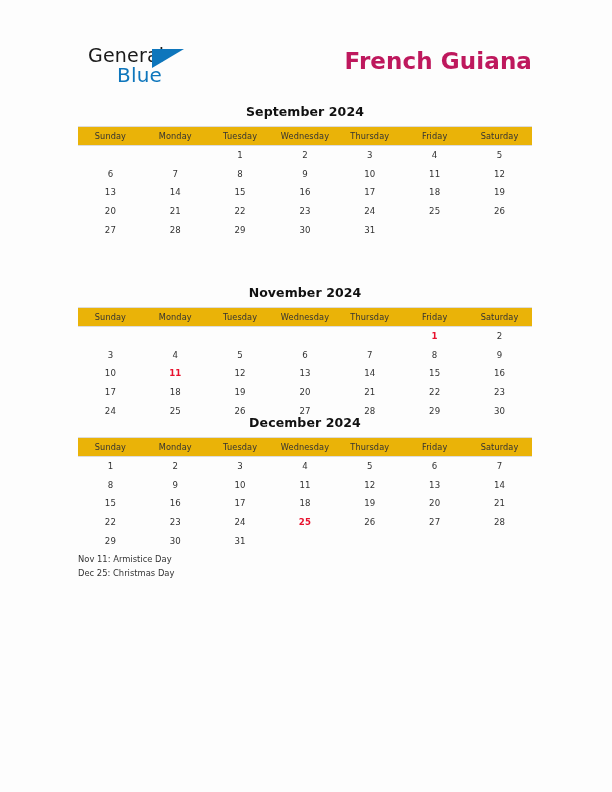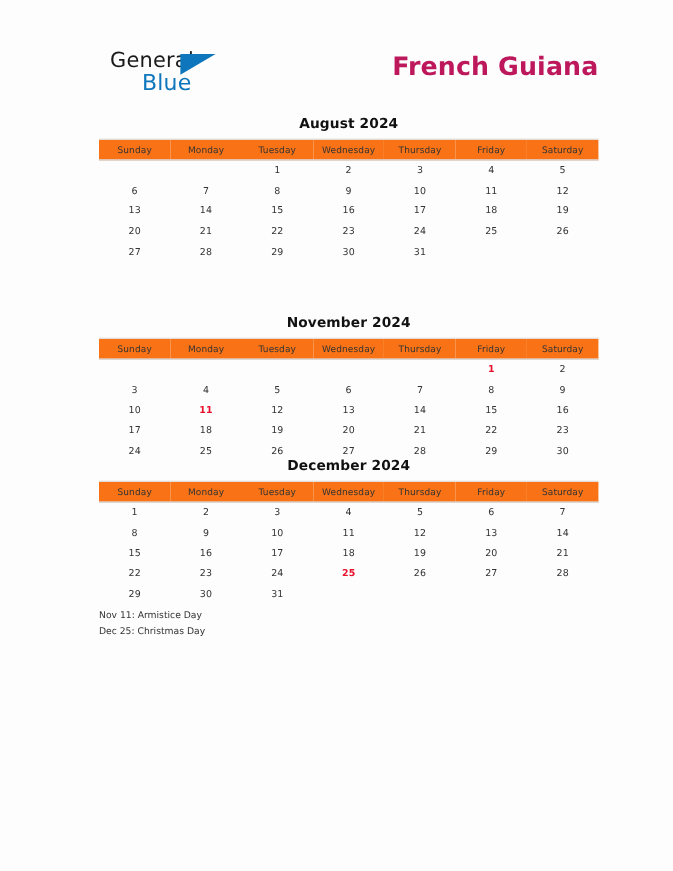--- a/index.html
+++ b/index.html
@@ -12,21 +12,21 @@
     height: 792px;
     background: #fdfdfd;
     font-family: "DejaVu Sans", "Liberation Sans", sans-serif;
     color: #333333;
     position: relative;
     overflow: hidden;
   }
 
   .page {
     position: absolute;
-    left: 12px; top: 0;
+    left: 0; top: 0;
     width: 504px;
     height: 792px;
   }
 
   
   .header {
     position: absolute;
     left: 78px;
     top: 40px;
     width: 454px;
@@ -99,21 +99,21 @@
     padding-bottom: 7px;
     letter-spacing: 0.1px;
   }
 
   table.cal {
     border-collapse: collapse;
     width: 454px;
     table-layout: fixed;
   }
   table.cal th {
-    background: #f97316;
+    background: #eab308;
     border-top: 1px solid #dcdcdc;
     border-bottom: 1px solid #dcdcdc;
     font-size: 8.2px;
     font-weight: normal;
     color: #333333;
     height: 16px;
     text-align: center;
     vertical-align: middle;
     letter-spacing: 0.1px;
   }
@@ -155,21 +155,21 @@
   <div class="header">
     <div class="logo">
       <span class="logo-general">General</span>
       <span class="logo-triangle"></span>
       <span class="logo-blue">Blue</span>
     </div>
     <div class="title">French Guiana</div>
   </div>
 
   <div class="month" id="month-0">
-    <div class="month-title">August 2024</div>
+    <div class="month-title">September 2024</div>
     <table class="cal">
       <thead>
           <tr>
             <th>Sunday</th>
             <th>Monday</th>
             <th>Tuesday</th>
             <th>Wednesday</th>
             <th>Thursday</th>
             <th>Friday</th>
             <th>Saturday</th>

